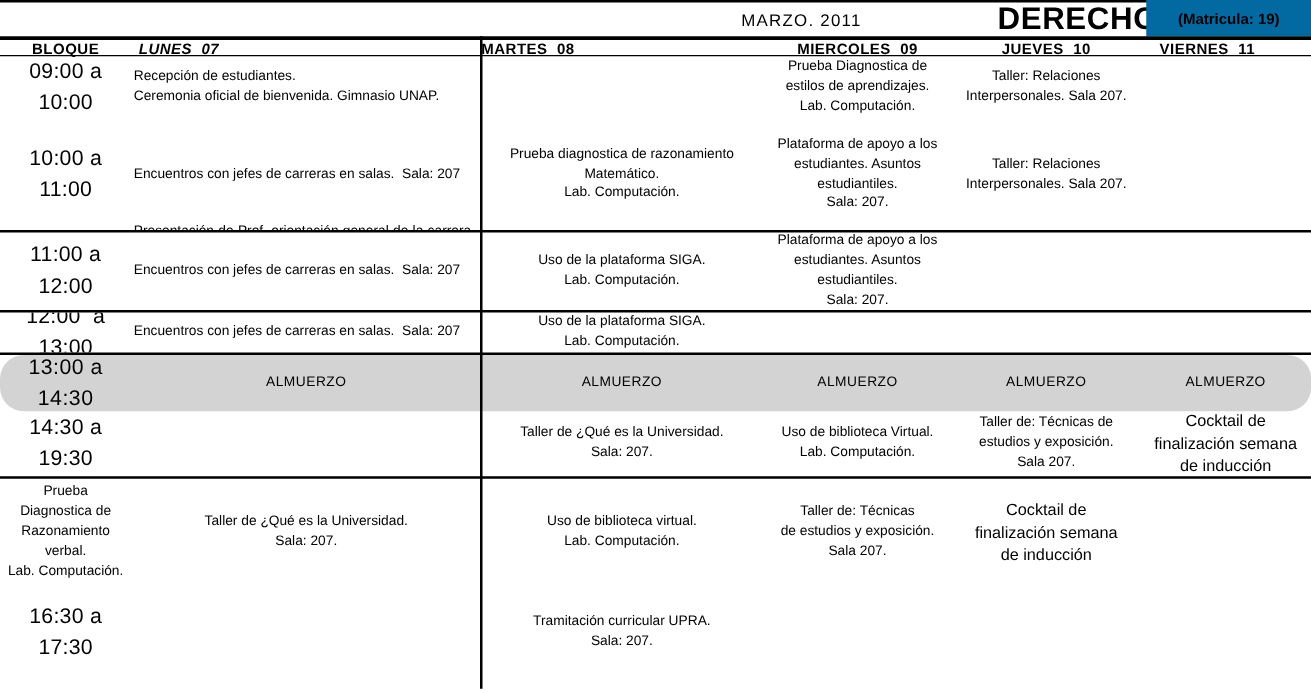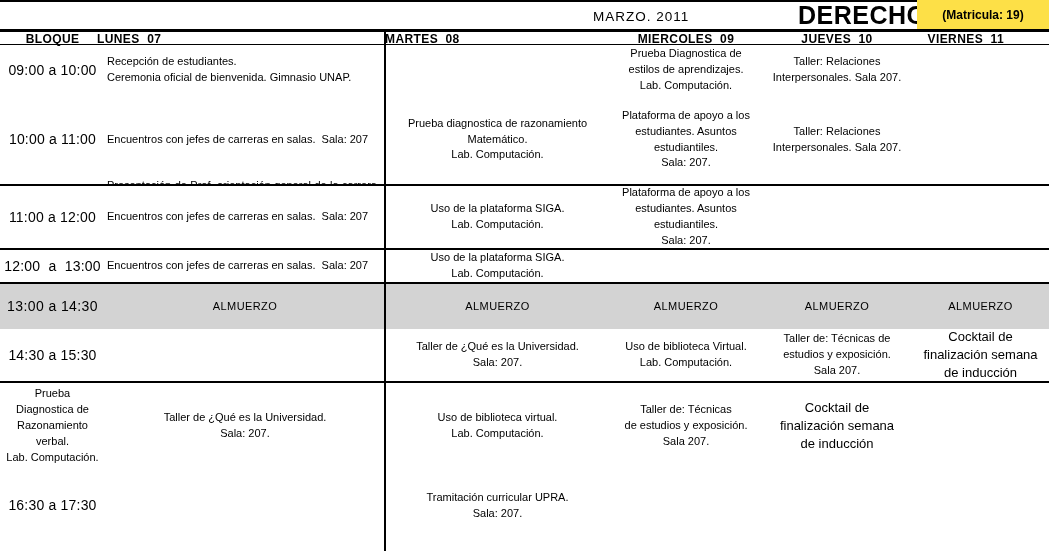--- a/index.html
+++ b/index.html
@@ -14,21 +14,21 @@
   .program   { position:absolute; left:798px; top:1px; font-size:25px; font-weight:800; letter-spacing:0.5px; }
   .matricula {
     position:absolute; left:917px; top:0; width:132px; height:29px;
     display:flex; align-items:center; justify-content:center;
     font-size:12px; font-weight:bold; background:#00ff00; white-space:pre;
   }
   .thickline { position:absolute; left:0; top:29px; width:100%; height:3px; background:#000; }
   .thinline  { position:absolute; left:0; top:44px; width:100%; height:1px; background:#000; }
   .colhead { position:absolute; top:32px; height:12px; font-size:12px; font-weight:bold; letter-spacing:0.4px; white-space:pre; }
   .ch-bloque    { left:0;     width:105px; text-align:center; }
-  .ch-lunes     { left:97px; }
+  .ch-lunes     { left:111px;font-style:italic; }
   .ch-martes    { left:385px; width:225px; }
   .ch-miercoles { left:610px; width:152px; text-align:center; }
   .ch-jueves    { left:762px; width:150px; text-align:center; }
   .ch-viernes   { left:867px; width:137px; text-align:right; }
 
   .rows { position:absolute; left:0; top:45px; width:1049px; }
   .row { display:grid; grid-template-columns:105px 280px 225px 152px 150px 137px; box-sizing:border-box; }
   .r1 { height:50px; }
   .r2 { height:91px; border-bottom:2px solid #000; }
   .r3 { height:64px; border-bottom:2px solid #000; }
@@ -36,38 +36,38 @@
   .r5 { height:45px; }
   .r6 { height:54px; border-bottom:2px solid #000; }
   .r7 { height:86px; }
   .r8 { height:73px; }
 
   .cell {
     display:flex; flex-direction:column; align-items:center; justify-content:center;
     text-align:center; font-size:11px; line-height:1.45; white-space:pre-wrap;
     padding:1px 6px; box-sizing:border-box; overflow:hidden;
   }
-  .cell.time { font-size:14px; letter-spacing:0.2px; padding:0; }
+  .cell.time { font-size:17px; letter-spacing:0.2px; padding:0; }
   .cell.left { align-items:flex-start; text-align:left; padding-left:2px; justify-content:center; }
   .para-cell { display:block; text-align:left; padding:5px 5px 0 2px; }
   .pline1 { white-space:pre-wrap; line-height:14.5px; font-size:11px; }
   .ppara  { white-space:normal; text-align:justify; line-height:14.5px; font-size:11px; }
   .lunch .cell { letter-spacing:0.4px; }
   .viernes-big { font-size:13px; line-height:1.4; }
   .vline { position:absolute; left:384px; top:29px; width:2px; height:522px; background:#000; z-index:5; }
 </style>
 </head>
 <body>
 
 <div class="page">
   <div class="topline"></div>
 
   <span class="doc-month">MARZO. 2011</span>
   <span class="program">DERECHO</span>
-  <span class="matricula" style="background: #fde047;">(Matricula: 19)</span>
+  <span class="matricula" style="background: #0369a1;">(Matricula: 19)</span>
 
   <div class="thickline"></div>
   <span class="colhead ch-bloque">BLOQUE</span>
   <span class="colhead ch-lunes">LUNES  07</span>
   <span class="colhead ch-martes">MARTES  08</span>
   <span class="colhead ch-miercoles">MIERCOLES  09</span>
   <span class="colhead ch-jueves">JUEVES  10</span>
   <span class="colhead ch-viernes">VIERNES  11</span>
   <div class="thinline"></div>
 
@@ -120,31 +120,31 @@
     <div class="row r4">
       <div class="cell time">12:00  a  13:00</div>
       <div class="cell left">Encuentros con jefes de carreras en salas.  Sala: 207</div>
       <div class="cell">Uso de la plataforma SIGA.
 Lab. Computación.</div>
       <div class="cell"></div>
       <div class="cell"></div>
       <div class="cell"></div>
     </div>
 
-    <div class="row r5 lunch" style="background: rgb(211, 211, 211);">
+    <div class="row r5 lunch" style="background: rgb(211, 211, 211); border-radius: 19px;">
       <div class="cell time">13:00 a 14:30</div>
       <div class="cell">ALMUERZO</div>
       <div class="cell">ALMUERZO</div>
       <div class="cell">ALMUERZO</div>
       <div class="cell">ALMUERZO</div>
       <div class="cell">ALMUERZO</div>
     </div>
 
     <div class="row r6">
-      <div class="cell time">14:30 a 15:30</div>
+      <div class="cell time">14:30 a 19:30</div>
       <div class="cell"></div>
       <div class="cell">Taller de ¿Qué es la Universidad.
 Sala: 207.</div>
       <div class="cell">Uso de biblioteca Virtual.
 Lab. Computación.</div>
       <div class="cell">Taller de: Técnicas de
 estudios y exposición.
 Sala 207.</div>
       <div class="cell viernes-big">Cocktail de
 finalización semana

